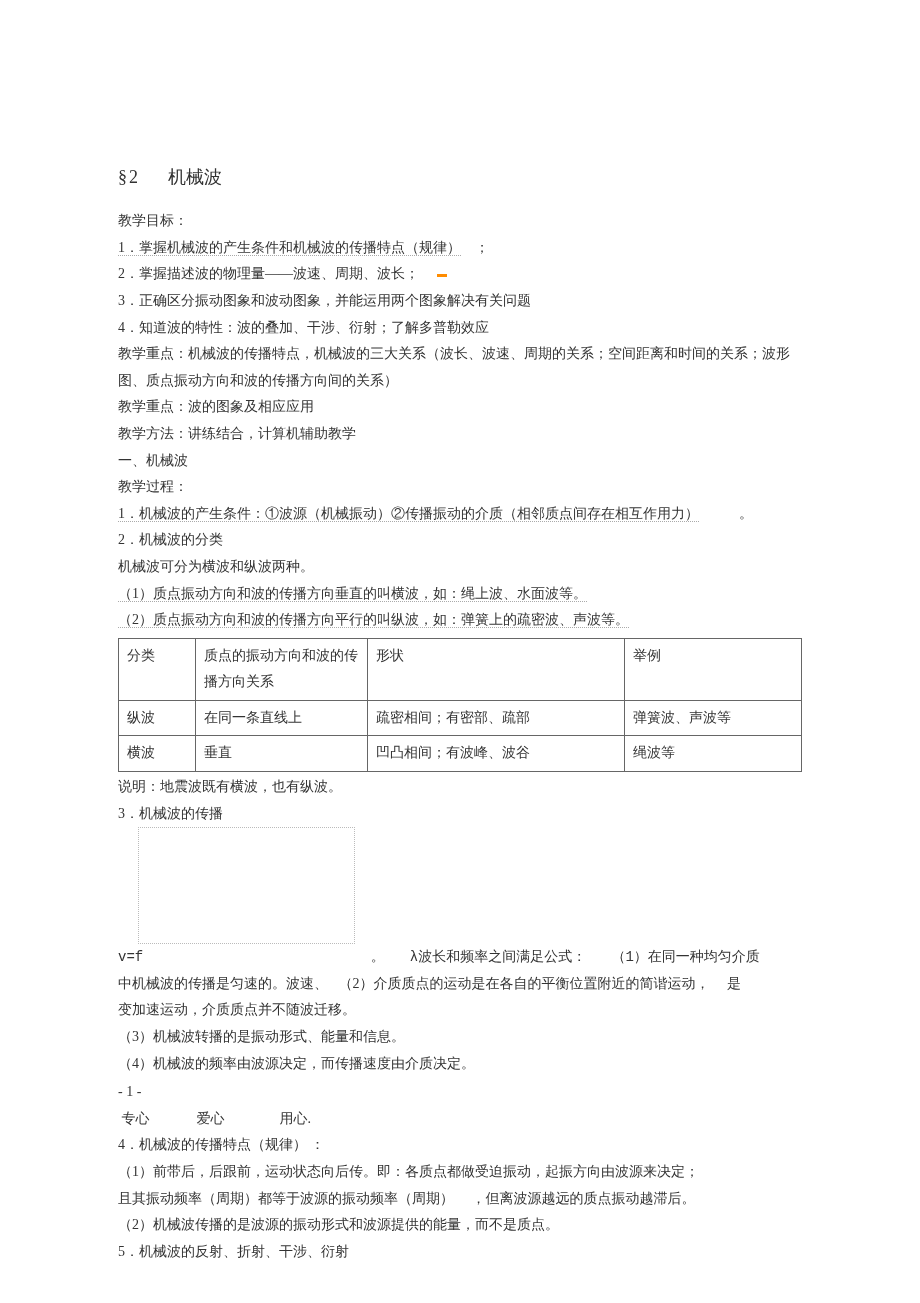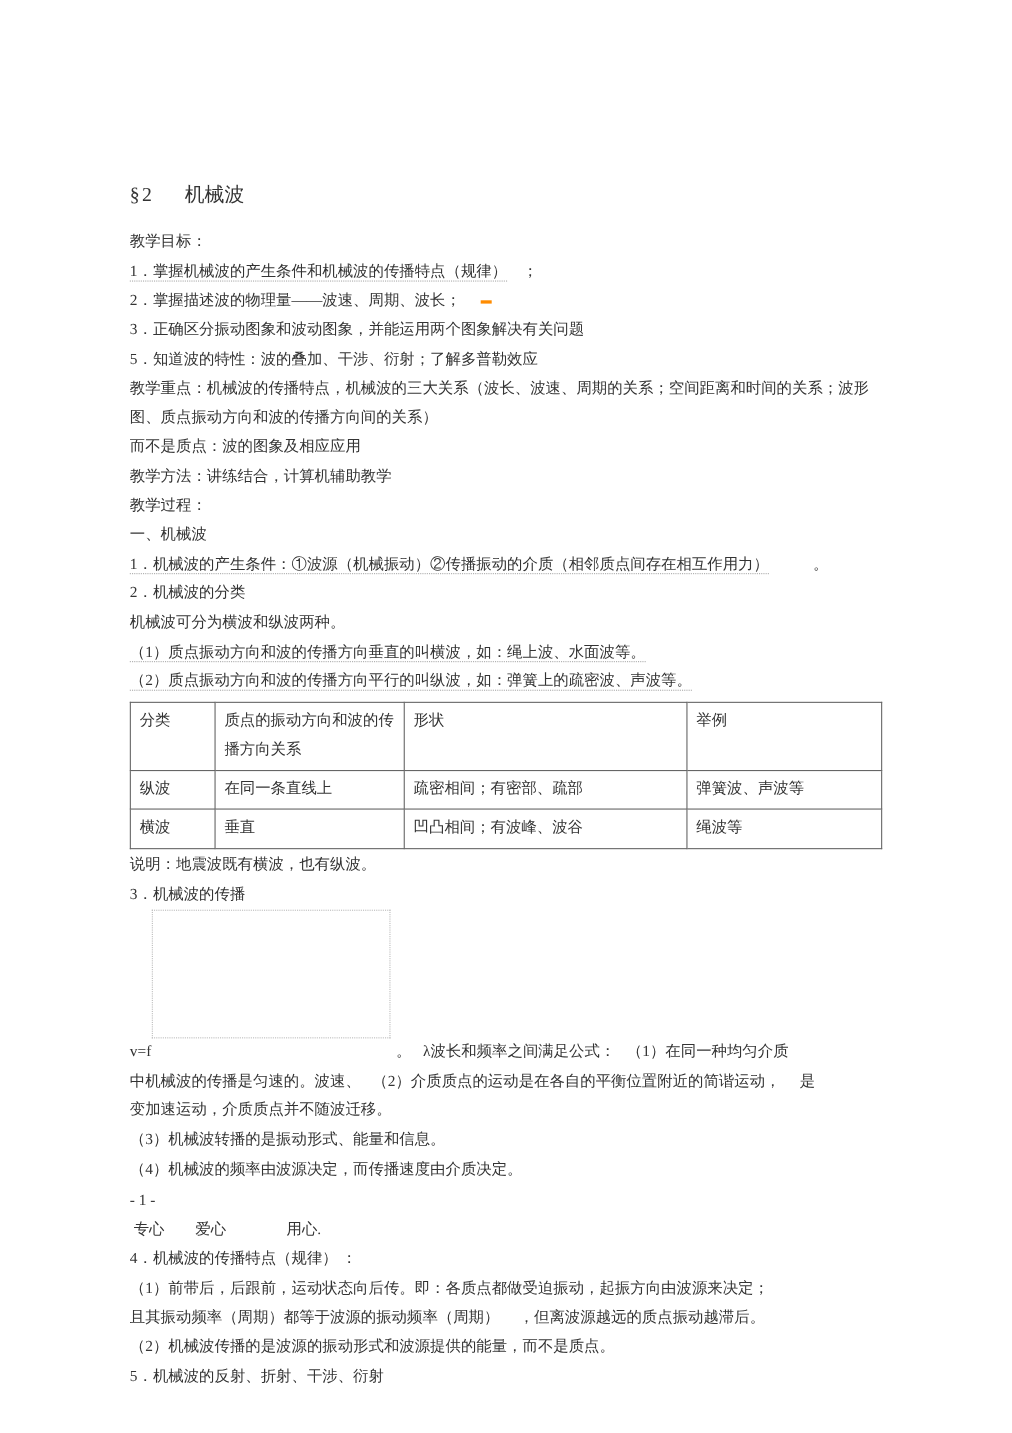--- a/index.html
+++ b/index.html
@@ -61,26 +61,27 @@
   .figure-box {
     display: inline-block;
     border: 1px dotted #bbb;
     width: 215px;
     height: 115px;
     vertical-align: bottom;
     margin-right: 4px;
   }
   .row-flex {
     display: block;
+    font-family: Liberation Mono, monospace;
   }
   .page-num {
     margin-top: 2px;
   }
   .spaced span { display:inline-block; }
-  .spaced .s1 { margin-right: 28px; }
+  .spaced .s1 { margin-right: 47px; }
   .spaced .s2 { margin-right: 55px; }
   .float-period {
     display:inline-block;
     margin-left: 40px;
   }
 </style>
 </head>
 <body>
 
 <div class="page">
@@ -93,27 +94,27 @@
 
   <p class="para">
     <span class="dotted">1．掌握机械波的产生条件和机械波的传播特点（规律）</span>&nbsp;&nbsp;&nbsp;&nbsp;<span>；</span>
   </p>
 
   <p class="para">
     <span>2．掌握描述波的物理量——波速、周期、波长；</span>&nbsp;&nbsp;&nbsp;&nbsp;<span class="orange-bar"></span>
   </p>
 
   <p class="para">3．正确区分振动图象和波动图象，并能运用两个图象解决有关问题</p>
-  <p class="para">5．知道波的特性：波的叠加、干涉、衍射；了解多普勒效应</p>
+  <p class="para">4．知道波的特性：波的叠加、干涉、衍射；了解多普勒效应</p>
 
   <p class="para">教学重点：机械波的传播特点，机械波的三大关系（波长、波速、周期的关系；空间距离和时间的关系；波形图、质点振动方向和波的传播方向间的关系）</p>
-  <p class="para">而不是质点：波的图象及相应应用</p>
+  <p class="para">教学重点：波的图象及相应应用</p>
   <p class="para">教学方法：讲练结合，计算机辅助教学</p>
+  <p class="para">一、机械波</p>
   <p class="para">教学过程：</p>
-  <p class="para">一、机械波</p>
 
   <p class="para">
     <span class="dotted">1．机械波的产生条件：①波源（机械振动）②传播振动的介质（相邻质点间存在相互作用力）</span><span class="float-period">。</span>
   </p>
 
   <p class="para">2．机械波的分类</p>
   <p class="para">机械波可分为横波和纵波两种。</p>
   <p class="para"><span class="dotted">（1）质点振动方向和波的传播方向垂直的叫横波，如：绳上波、水面波等。</span></p>
   <p class="para"><span class="dotted">（2）质点振动方向和波的传播方向平行的叫纵波，如：弹簧上的疏密波、声波等。</span></p>
 

